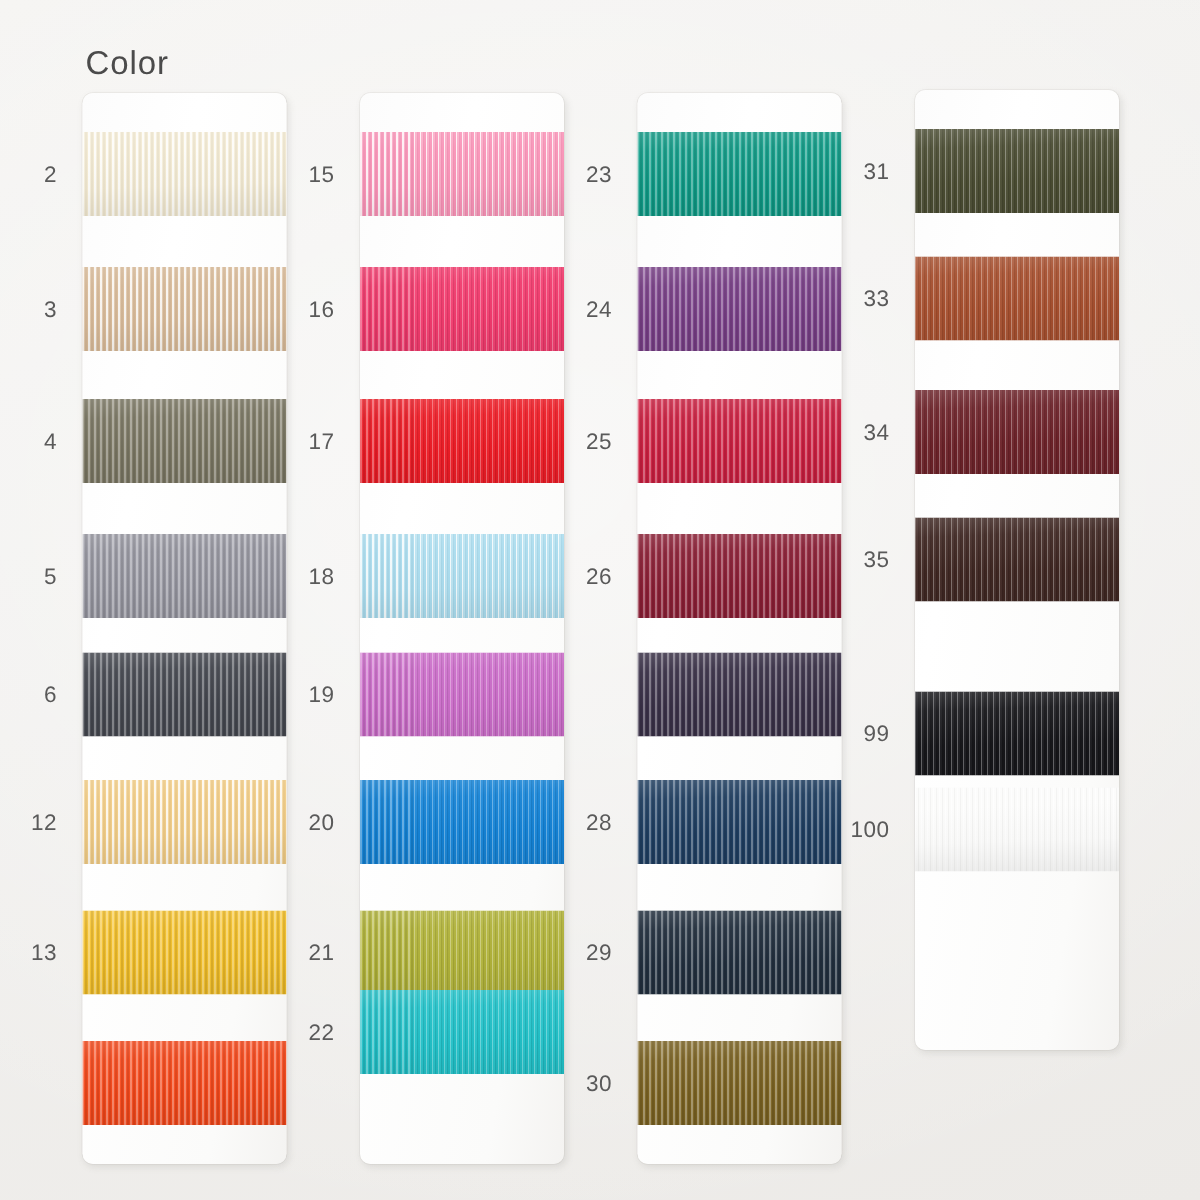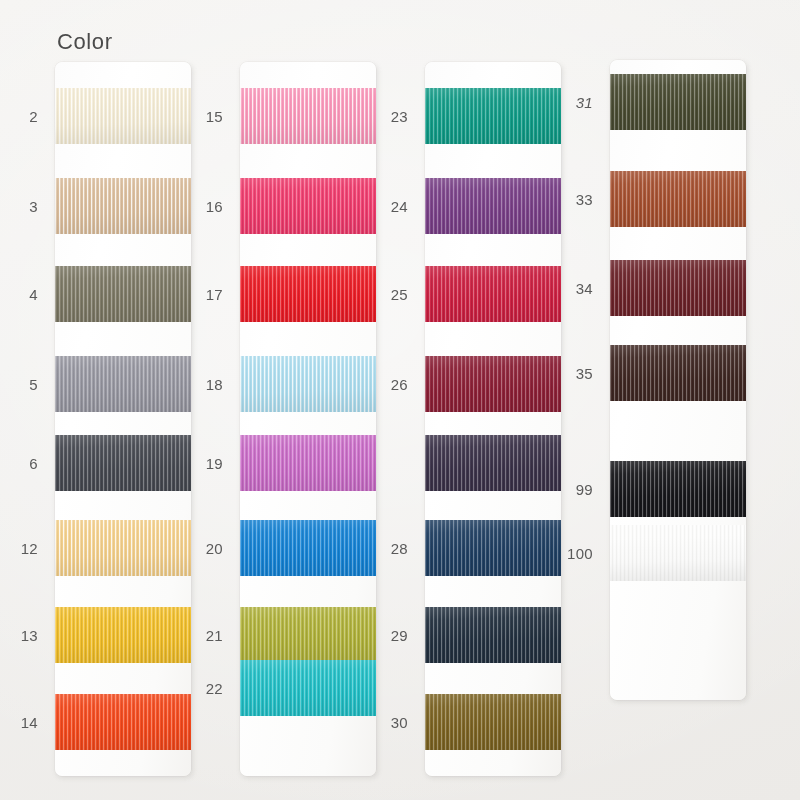--- a/index.html
+++ b/index.html
@@ -207,21 +207,20 @@
       </div>
       <div class="swatch-row" style="top: 607px;">
         <div class="swatch-label">13</div>
         <div class="swatch-ribbon">
           <div class="fill" style="background: rgb(245, 193, 42);"></div>
           <div class="rib"></div>
           <div class="sheen"></div>
         </div>
       </div>
       <div class="swatch-row" style="top: 694px;">
-        <div class="swatch-label">14</div>
         <div class="swatch-ribbon">
           <div class="fill" style="background: rgb(248, 73, 27);"></div>
           <div class="rib"></div>
           <div class="sheen"></div>
         </div>
       </div>
     </div>
   <div class="swatch-column col-2">
     <div class="card"></div>
   <div class="swatch-row" style="top: 88px;">
@@ -350,21 +349,21 @@
         <div class="swatch-label">30</div>
         <div class="swatch-ribbon">
           <div class="fill" style="background: rgb(125, 100, 34);"></div>
           <div class="rib"></div>
           <div class="sheen"></div>
         </div>
       </div>
     </div>
   <div class="swatch-column col-4">
     <div class="card"></div>
-  <div class="swatch-row" style="top: 74px; font-style: italic;">
+  <div class="swatch-row" style="top: 86px;">
         <div class="swatch-label">31</div>
         <div class="swatch-ribbon">
           <div class="fill" style="background: rgb(74, 76, 50);"></div>
           <div class="rib"></div>
           <div class="sheen"></div>
         </div>
       </div>
       <div class="swatch-row" style="top: 171px;">
         <div class="swatch-label">33</div>
         <div class="swatch-ribbon">

